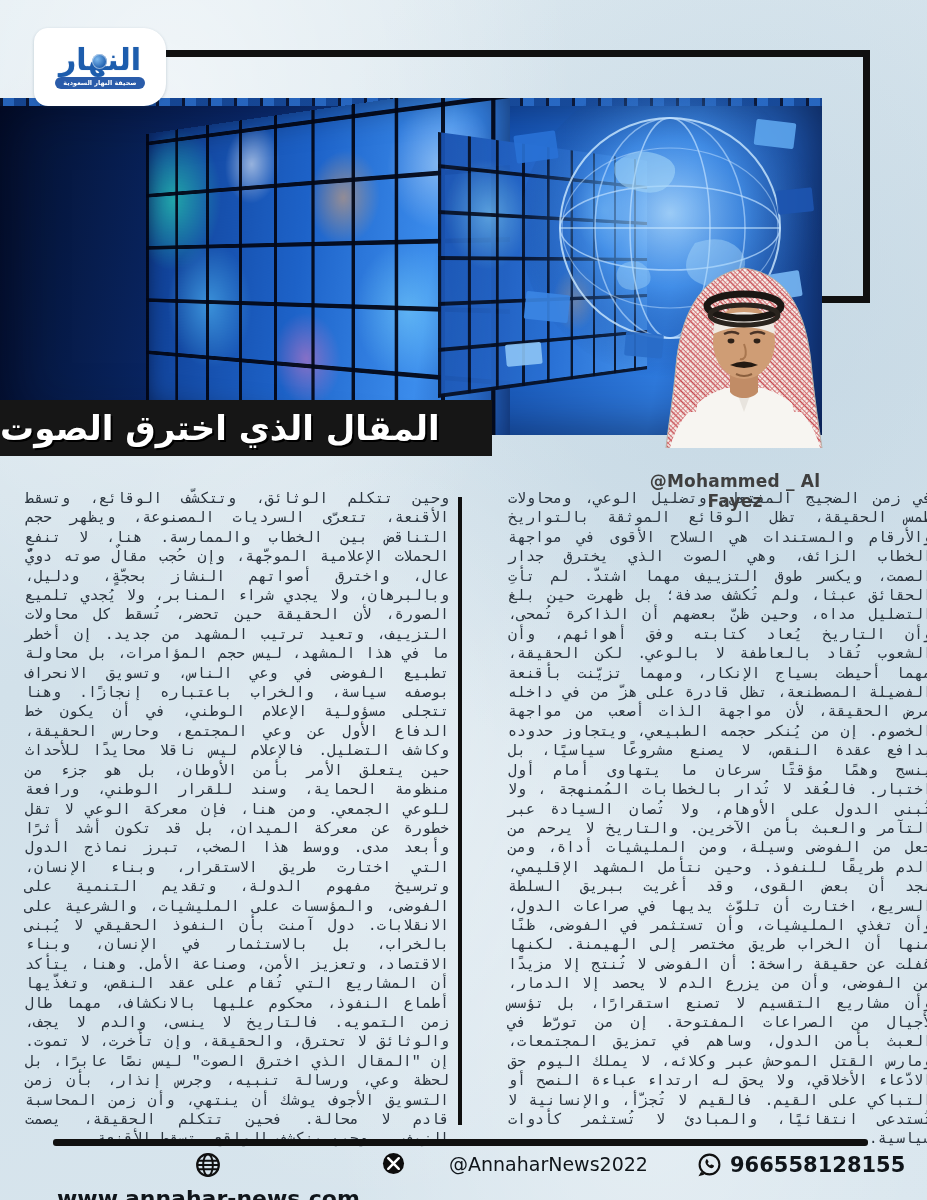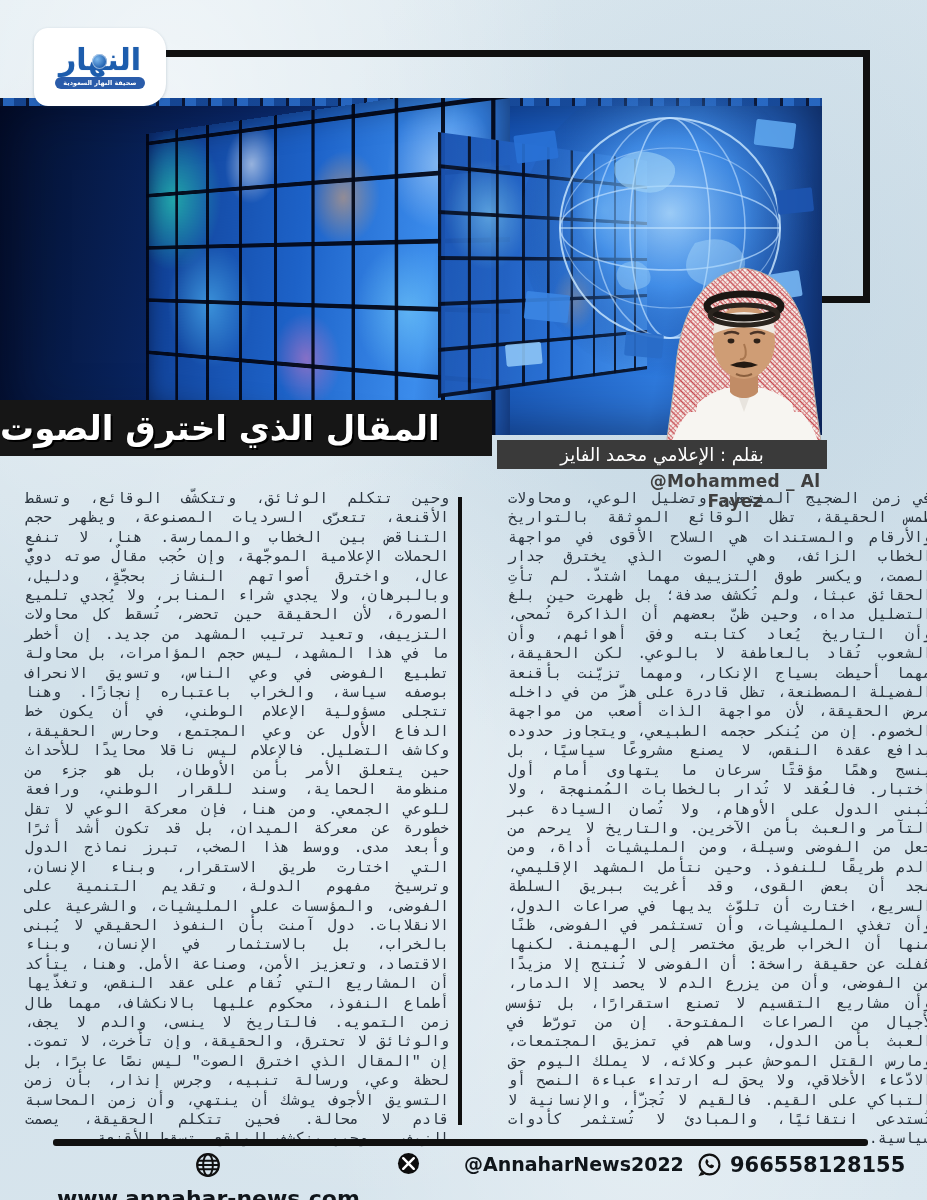--- a/index.html
+++ b/index.html
@@ -110,21 +110,21 @@
     font-size:15px;line-height:19.4px;color:#2c3640;font-family:Liberation Mono, monospace;
   }
   .col-right{left:478px;margin-left:30px;}
   .col-left{left:25px;}
   .col-divider{position:absolute;left:458px;top:497px;width:4px;height:628px;background:#101010;}
 
   
   .footer-line{position:absolute;left:53px;top:1139px;width:815px;height:7px;background:#101010;border-radius:3px;}
   .footer-item{position:absolute;top:1152px;display:flex;align-items:center;gap:8px;color:#10151a;}
   .footer-web{left:57px;font-size:22px;font-weight:bold;flex-direction:column;}
-  .footer-x{left:397px;font-size:19px;font-weight:700;gap:44px;}
+  .footer-x{left:382px;font-size:19px;font-weight:400;gap:44px;}
   .footer-wa{left:697px;font-size:21px;font-weight:bold;}
   .footer-item svg{flex:0 0 auto;}
 </style>
 </head>
 <body>
 
 <div class="page">
 
   <div class="frame-line frame-top"></div>
   <div class="frame-line frame-right"></div>
@@ -201,23 +201,20 @@
     <ellipse cx="101" cy="79" rx="3.4" ry="2.4" fill="#2e2118"></ellipse>
     <path d="M88,82 q3,8 1,13 q-2,3 -5,2" stroke="#a8764f" stroke-width="2" fill="none"></path>
     <path d="M74,103 q14,-7 28,0 q-14,6 -28,0 Z" fill="#241a12"></path>
     <path d="M80,112 q8,4 16,0" stroke="#8a5f3e" stroke-width="2" fill="none"></path>
   </svg>
 
   <div class="title-bar">
     <span>المقال الذي اخترق الصوت</span>
   </div>
 
-  <div class="byline-bar">
-    <span>بقلم : الإعلامي محمد الفايز</span>
-  </div>
   <div class="author-handle">@Mohammed _ Al Fayez</div>
 
   <div class="col col-right">في زمن الضجيج المفتعل، وتضليل الوعي، ومحاولات طمس الحقيقة، تظل الوقائع الموثقة بالتواريخ والأرقام والمستندات هي السلاح الأقوى في مواجهة الخطاب الزائف، وهي الصوت الذي يخترق جدار الصمت، ويكسر طوق التزييف مهما اشتدّ. لم تأتِ الحقائق عبثا، ولم تُكشف صدفة؛ بل ظهرت حين بلغ التضليل مداه، وحين ظنّ بعضهم أن الذاكرة تُمحى، وأن التاريخ يُعاد كتابته وفق أهوائهم، وأن الشعوب تُقاد بالعاطفة لا بالوعي. لكن الحقيقة، مهما أحيطت بسياج الإنكار، ومهما تزيّنت بأقنعة الفضيلة المصطنعة، تظل قادرة على هزّ من في داخله مرض الحقيقة، لأن مواجهة الذات أصعب من مواجهة الخصوم. إن من يُنكر حجمه الطبيعي، ويتجاوز حدوده بدافع عقدة النقص، لا يصنع مشروعًا سياسيًا، بل ينسج وهمًا مؤقتًا سرعان ما يتهاوى أمام أول اختبار. فالعُقد لا تُدار بالخطابات المُمنهجة ، ولا تُبنى الدول على الأوهام، ولا تُصان السيادة عبر التآمر والعبث بأمن الآخرين. والتاريخ لا يرحم من جعل من الفوضى وسيلة، ومن المليشيات أداة، ومن الدم طريقًا للنفوذ. وحين نتأمل المشهد الإقليمي، نجد أن بعض القوى، وقد أغريت ببريق السلطة السريع، اختارت أن تلوّث يديها في صراعات الدول، وأن تغذي المليشيات، وأن تستثمر في الفوضى، ظنًا منها أن الخراب طريق مختصر إلى الهيمنة. لكنها غفلت عن حقيقة راسخة: أن الفوضى لا تُنتج إلا مزيدًا من الفوضى، وأن من يزرع الدم لا يحصد إلا الدمار، وأن مشاريع التقسيم لا تصنع استقرارًا، بل تؤسس لأجيال من الصراعات المفتوحة. إن من تورّط في العبث بأمن الدول، وساهم في تمزيق المجتمعات، ومارس القتل الموحش عبر وكلائه، لا يملك اليوم حق الادّعاء الأخلاقي، ولا يحق له ارتداء عباءة النصح أو التباكي على القيم. فالقيم لا تُجزّأ، والإنسانية لا تُستدعى انتقائيًا، والمبادئ لا تُستثمر كأدوات سياسية.</div>
   <div class="col-divider"></div>
   <div class="col col-left">وحين تتكلم الوثائق، وتتكشّف الوقائع، وتسقط الأقنعة، تتعرّى السرديات المصنوعة، ويظهر حجم التناقض بين الخطاب والممارسة. هنا، لا تنفع الحملات الإعلامية الموجّهة، وإن حُجب مقالٌ صوته دويٌّ عال، واخترق أصواتهم النشاز بحجّةٍ، ودليل، وبالبرهان، ولا يجدي شراء المنابر، ولا يُجدي تلميع الصورة، لأن الحقيقة حين تحضر، تُسقط كل محاولات التزييف، وتعيد ترتيب المشهد من جديد. إن أخطر ما في هذا المشهد، ليس حجم المؤامرات، بل محاولة تطبيع الفوضى في وعي الناس، وتسويق الانحراف بوصفه سياسة، والخراب باعتباره إنجازًا. وهنا تتجلى مسؤولية الإعلام الوطني، في أن يكون خط الدفاع الأول عن وعي المجتمع، وحارس الحقيقة، وكاشف التضليل. فالإعلام ليس ناقلا محايدًا للأحداث حين يتعلق الأمر بأمن الأوطان، بل هو جزء من منظومة الحماية، وسند للقرار الوطني، ورافعة للوعي الجمعي. ومن هنا، فإن معركة الوعي لا تقل خطورة عن معركة الميدان، بل قد تكون أشد أثرًا وأبعد مدى. ووسط هذا الصخب، تبرز نماذج الدول التي اختارت طريق الاستقرار، وبناء الإنسان، وترسيخ مفهوم الدولة، وتقديم التنمية على الفوضى، والمؤسسات على المليشيات، والشرعية على الانقلابات. دول آمنت بأن النفوذ الحقيقي لا يُبنى بالخراب، بل بالاستثمار في الإنسان، وبناء الاقتصاد، وتعزيز الأمن، وصناعة الأمل. وهنا، يتأكد أن المشاريع التي تُقام على عقد النقص، وتغذّيها أطماع النفوذ، محكوم عليها بالانكشاف، مهما طال زمن التمويه. فالتاريخ لا ينسى، والدم لا يجف، والوثائق لا تحترق، والحقيقة، وإن تأخرت، لا تموت. إن "المقال الذي اخترق الصوت" ليس نصًا عابرًا، بل لحظة وعي، ورسالة تنبيه، وجرس إنذار، بأن زمن التسويق الأجوف يوشك أن ينتهي، وأن زمن المحاسبة قادم لا محالة. فحين تتكلم الحقيقة، يصمت الزيف... وحين ينكشف الواقع، تسقط الأقنعة.</div>
 
   <div class="footer-line"></div>
 
   <div class="footer-item footer-web">
     <svg width="26" height="26" viewBox="0 0 24 24">

